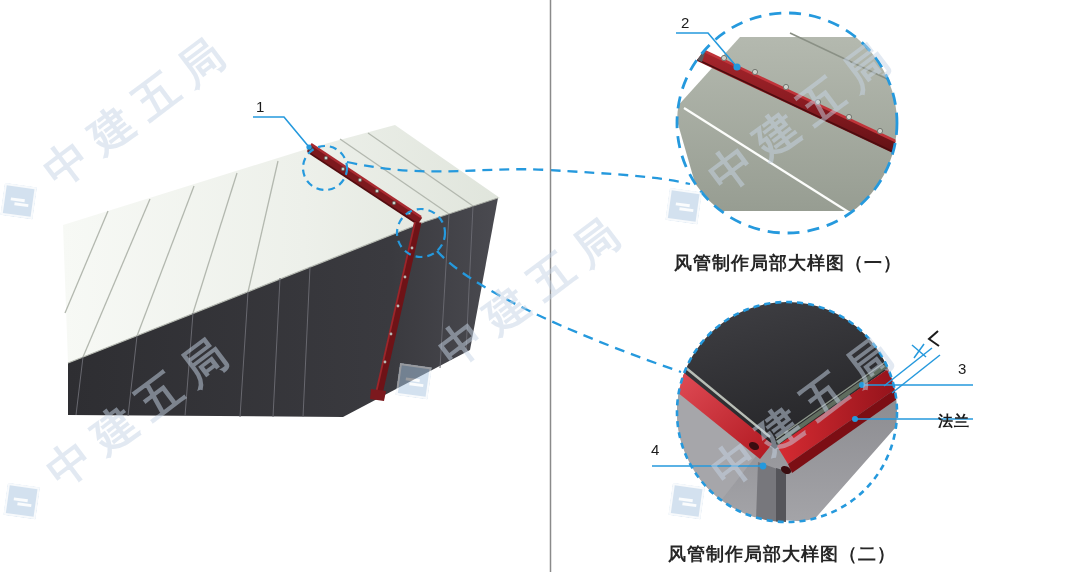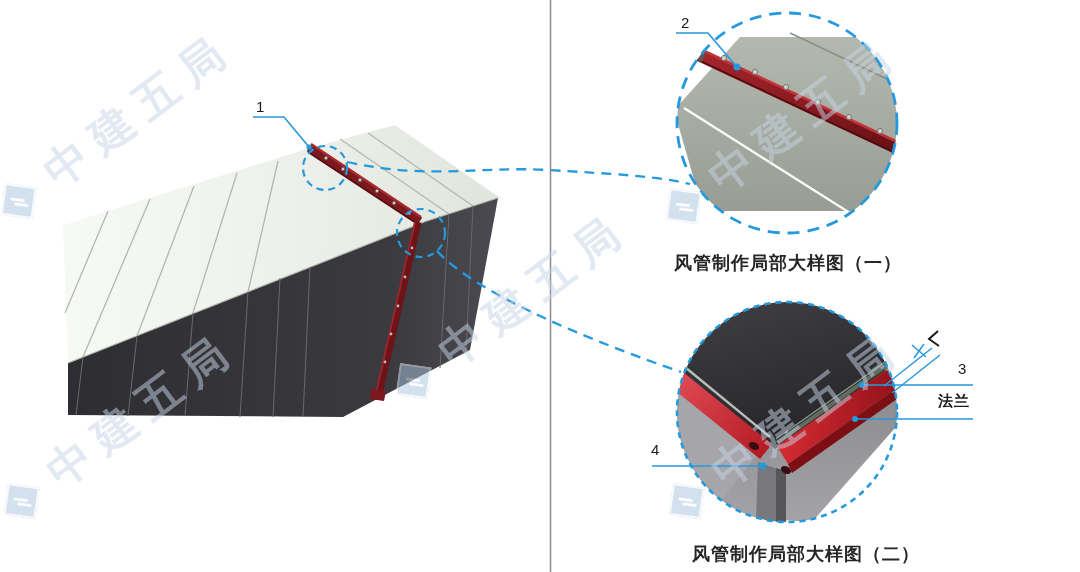--- a/index.html
+++ b/index.html
@@ -274,18 +274,18 @@
         <span class="bar1"></span>
         <span class="bar2"></span>
       </span>
   <span class="wm-text">中建五局</span>
 </div>
 
 <div class="callout-num" style="left:256px;top:98px;">1</div>
 <div class="callout-num" style="left:681px;top:14px;">2</div>
 <div class="callout-num" style="left:958px;top:360px;">3</div>
 <div class="callout-num" style="left:651px;top:441px;">4</div>
-<div class="flange-label" style="left:938px;top:392px;">法兰</div>
+<div class="flange-label" style="left:938px;top:412px;">法兰</div>
 
 <div class="caption small" style="left:658px;top:251px;width:260px;">风管制作局部大样图（一）</div>
-<div class="caption small" style="left:676px;top:542px;width:260px;">风管制作局部大样图（二）</div>
+<div class="caption small" style="left:652px;top:542px;width:260px;">风管制作局部大样图（二）</div>
 
 </div>
 
 </body></html>

